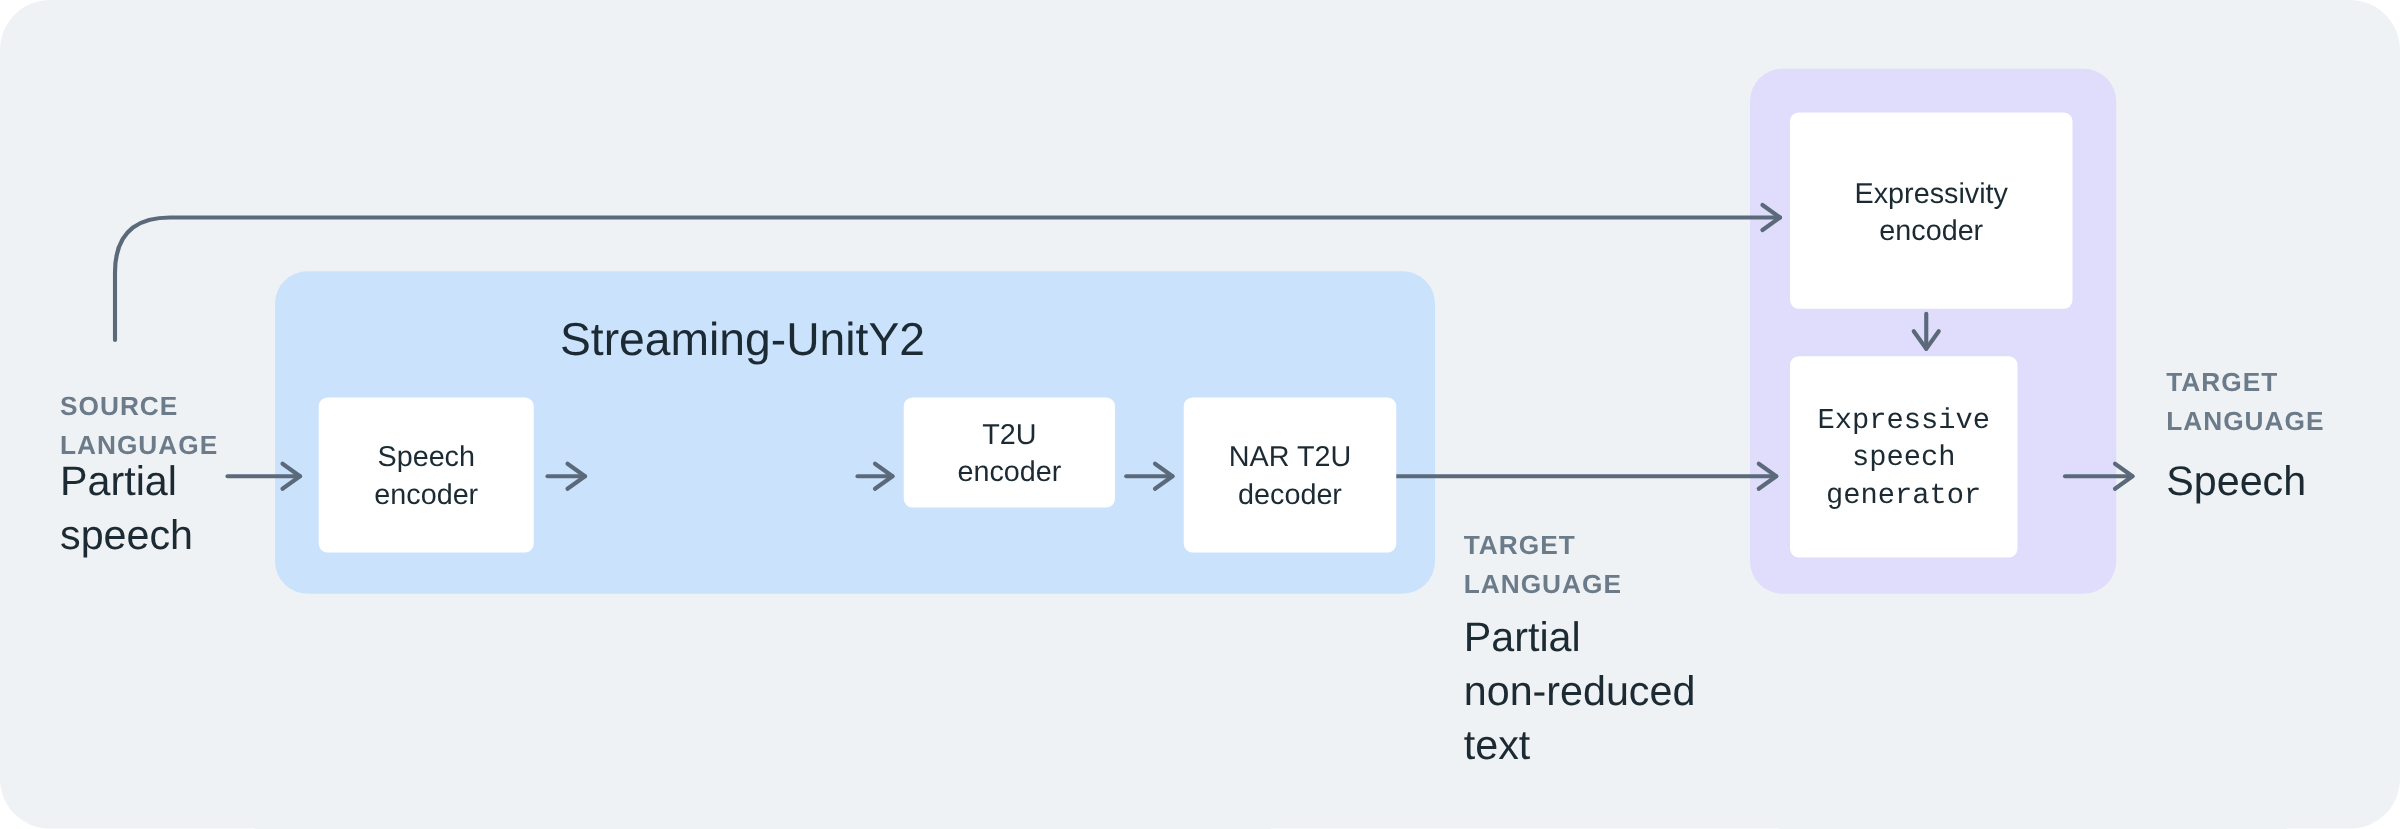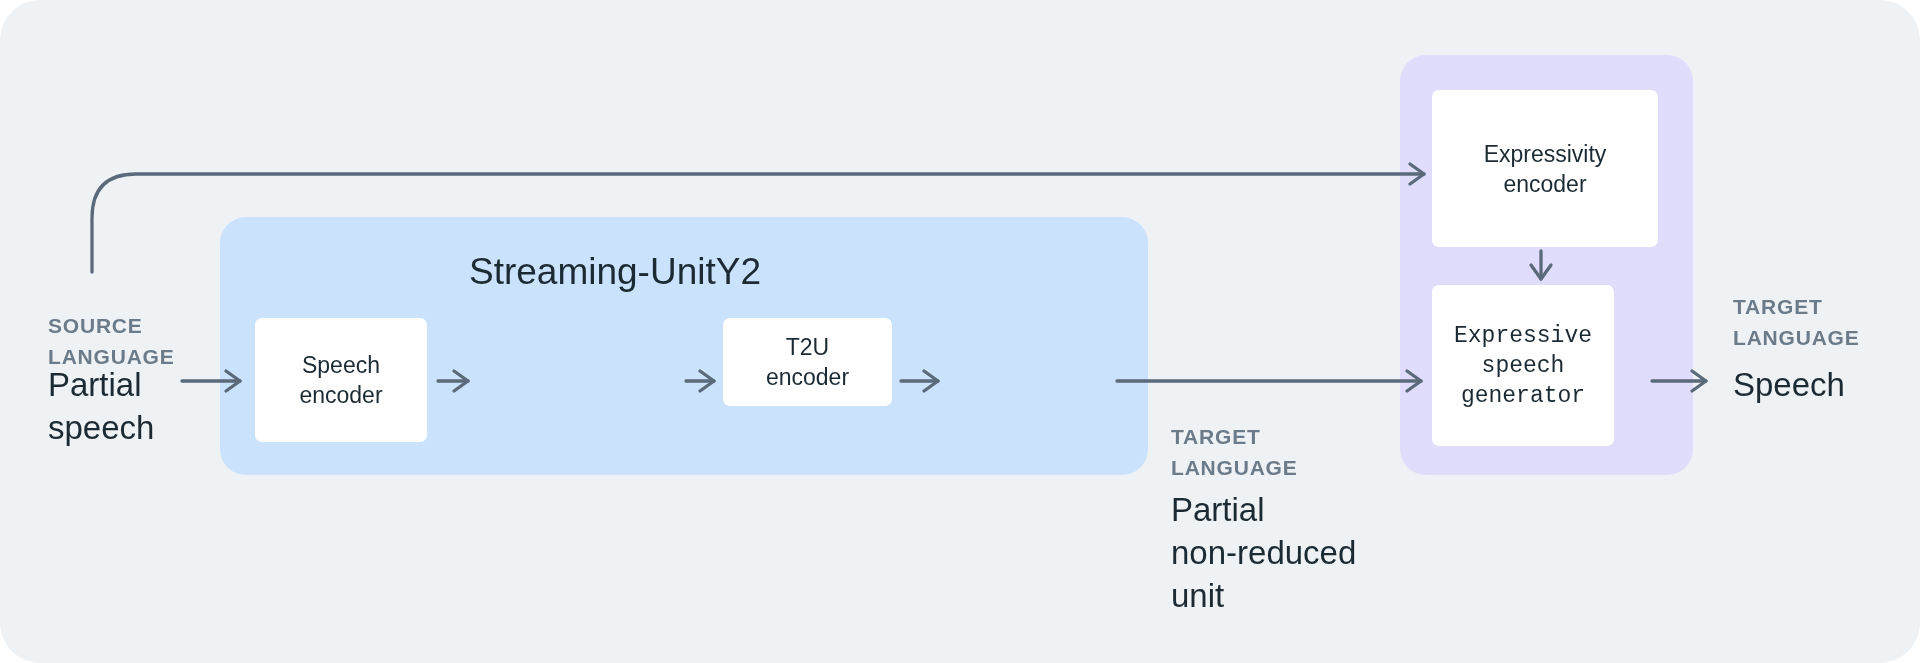--- a/index.html
+++ b/index.html
@@ -112,42 +112,46 @@
 
   <div class="abs eyebrow" style="left:48px; top:310px;">
     <span class="line">SOURCE</span>
     <span class="line">LANGUAGE</span>
   </div>
   <div class="abs big" style="left:48px; top:363px;">
     <span class="line">Partial</span>
     <span class="line">speech</span>
   </div>
 
-  <div class="abs title" style="left:231px; top:250px; width:768px;">Streaming-UnitY2</div>
+  <div class="abs title" style="left:210px; top:250px; width:768px;">Streaming-UnitY2</div>
 
   <div class="abs card" style="left:255px; top:318px; width:172px; height:124px;">
     <span class="line">Speech</span>
     <span class="line">encoder</span>
   </div>
 
 
   <div class="abs card" style="left:723px; top:318px; width:169px; height:88px;">
     <span class="line">T2U</span>
     <span class="line">encoder</span>
   </div>
 
+  <div class="abs card" style="left:947px; top:318px; width:170px; height:124px;">
+    <span class="line">NAR T2U</span>
+    <span class="line">decoder</span>
+  </div>
 
   <div class="abs eyebrow" style="left:1171px; top:421px;">
     <span class="line">TARGET</span>
     <span class="line">LANGUAGE</span>
   </div>
   <div class="abs big" style="left:1171px; top:488px;">
     <span class="line">Partial</span>
     <span class="line">non-reduced</span>
-    <span class="line">unit</span>
+    <span class="line">text</span>
   </div>
 
   <div class="abs card" style="left:1432px; top:90px; width:226px; height:157px;">
     <span class="line">Expressivity</span>
     <span class="line">encoder</span>
   </div>
 
   <div class="abs card" style="left:1432px; top:285px; width:182px; height:161px;font-family:Liberation Mono, monospace;">
     <span class="line">Expressive</span>
     <span class="line">speech</span>

